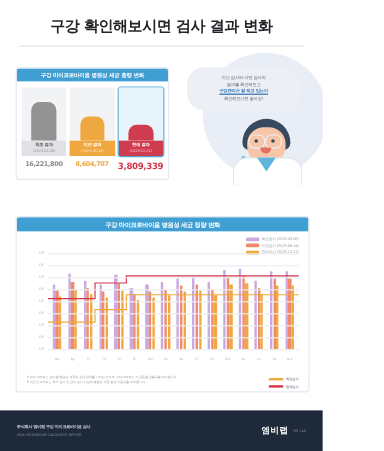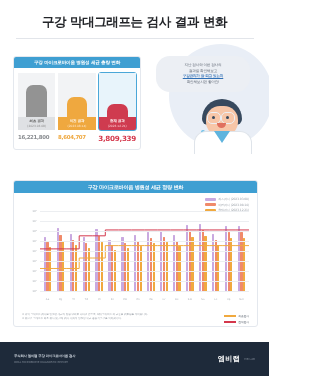--- a/index.html
+++ b/index.html
@@ -28,21 +28,21 @@
   .tag{width:100%;text-align:center;padding:2px 0 2px 0;}
   .t1{background:#dfe1e4;}
   .t2{background:#efa83f;}
   .t3{background:#cf3b4f;}
   .tag-n{font-size:3.6px;font-weight:bold;color:#666;letter-spacing:-0.2px;display:block;}
   .t2 .tag-n,.t3 .tag-n{color:#fff;}
   .tag-d{font-size:2.9px;color:#8b8b8b;display:block;margin-top:0.5px;}
   .t2 .tag-d,.t3 .tag-d{color:#ffe9cf;}
   .t3 .tag-d{color:#ffd6dc;}
   .vals{display:flex;padding:4px 4px 6px 4px;gap:3px;}
-  .val{flex:1;text-align:left;font-size:5.4px;font-weight:bold;color:#8a8d91;letter-spacing:-0.3px;}
+  .val{flex:1;text-align:center;font-size:5.4px;font-weight:bold;color:#8a8d91;letter-spacing:-0.3px;}
   .val.v2{color:#efa83f;}
   .val.v3{color:#d4374c;font-size:7.2px;}
 
   
   .illus{position:absolute;left:142px;top:0;width:127px;height:100px;}
   .blob{position:absolute;right:-4px;top:-8px;width:104px;height:104px;border-radius:50%;background:#e9eef6;}
   .bubble{position:absolute;left:14px;top:4px;width:86px;padding:7px 4px;background:#eceff4;border-radius:14px;text-align:center;}
   .bub-l{font-size:3.6px;color:#5c6470;line-height:1.55;letter-spacing:-0.2px;display:block;}
   .bub-l.em{color:#2f6fb5;font-weight:bold;text-decoration:underline;}
   .doc{position:absolute;left:46px;top:47px;width:78px;height:53px;}
@@ -91,21 +91,21 @@
   .f-r{margin-left:auto;display:flex;align-items:center;gap:4px;}
   .f-logo{font-size:7px;color:#fff;font-weight:bold;letter-spacing:0.5px;}
   .f-sub{font-size:2.8px;color:#78828f;}
 </style>
 </head>
 <body>
 
 <div class="page">
 
   <div class="hdr">
-    <div class="hdr-title">구강 막대그래프는 검사 결과 변화</div>
+    <div class="hdr-title">구강 확인해보시면 검사 결과 변화</div>
     <div class="hdr-rule"></div>
   </div>
 
   <div class="top">
 
     <div class="card">
       <div class="card-bar">
         <span class="card-bar-t">구강 마이크로바이옴 병원성 세균 총량 변화</span>
       </div>
       <div class="card-body">

